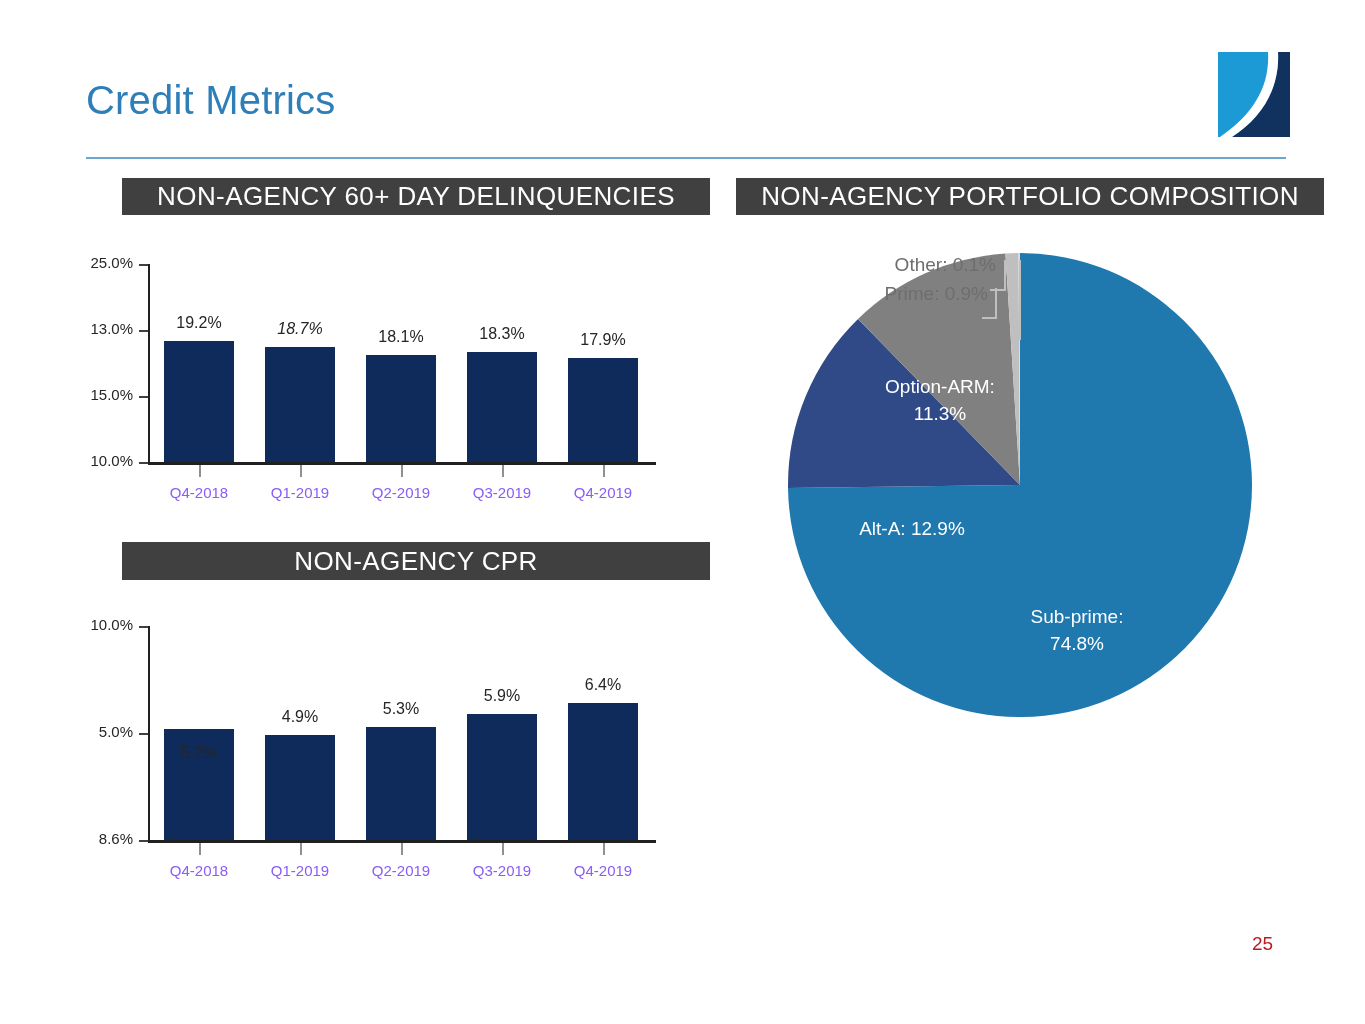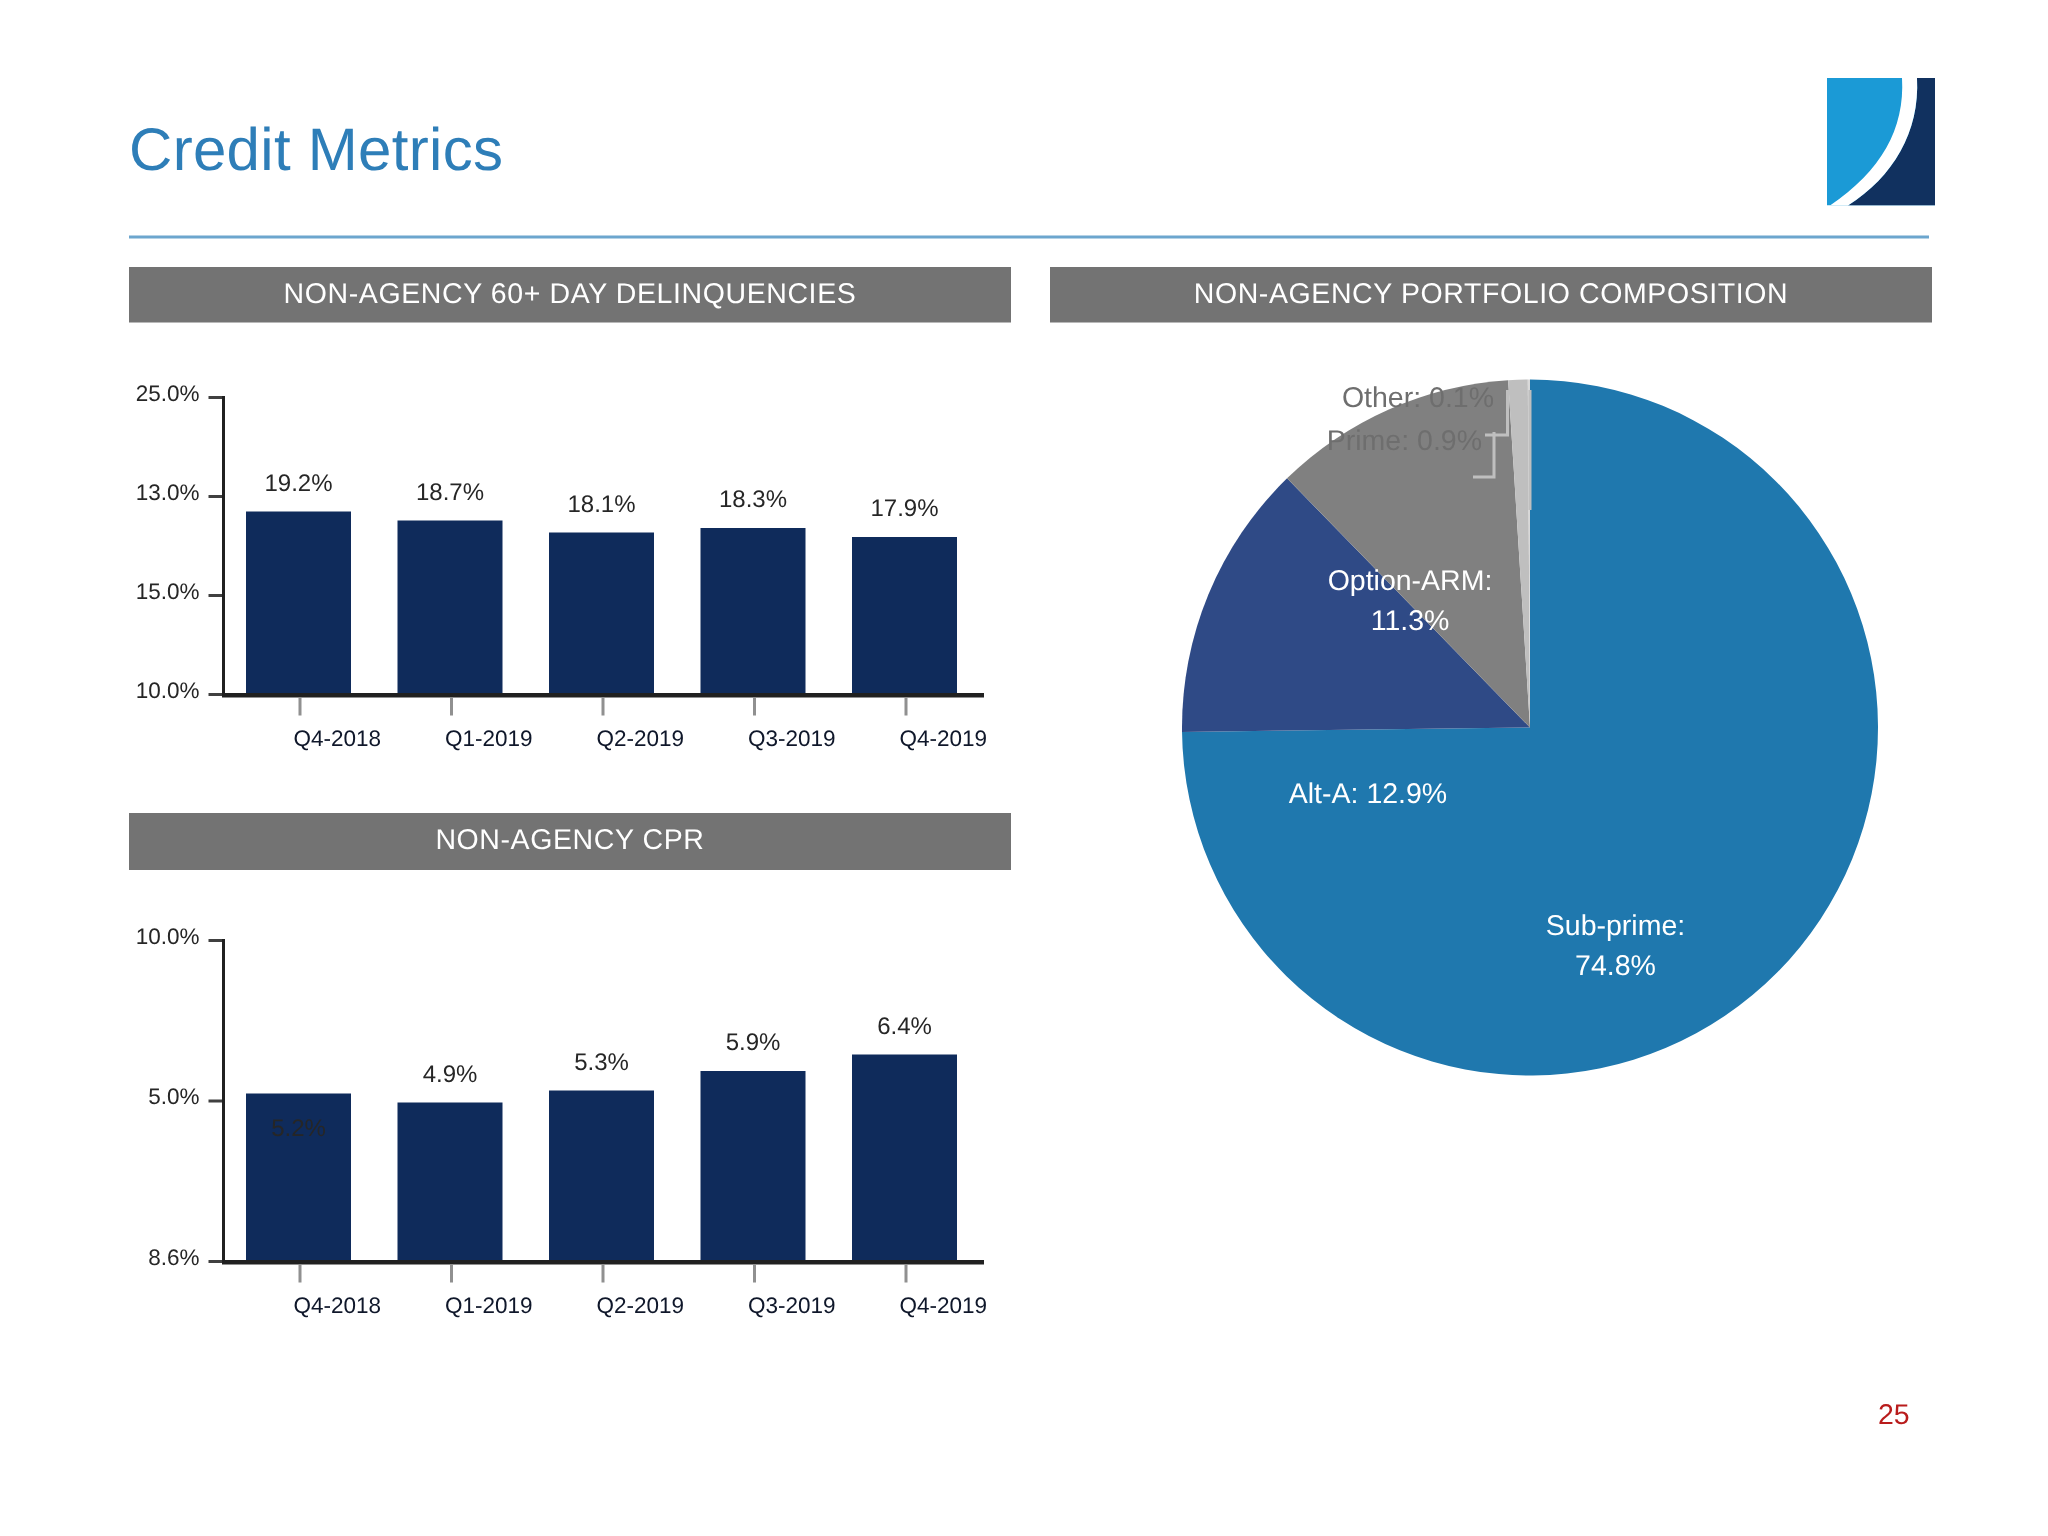--- a/index.html
+++ b/index.html
@@ -39,28 +39,29 @@
     position: absolute;
     left: 1218px;
     top: 52px;
     width: 72px;
     height: 85px;
   }
 
   
   .banner {
     position: absolute;
-    background: #737373;
+    background: #404040;
     color: #ffffff;
-    font-size: 19px;
+    font-size: 26px;
     display: flex;
     align-items: center;
     justify-content: center;
     letter-spacing: 0.4px;
     white-space: nowrap;
+    margin-left: 36px;
   }
   #banner-delinq { left: 86px;  top: 178px; width: 588px; height: 37px; }
   #banner-cpr    { left: 86px;  top: 542px; width: 588px; height: 38px; }
   #banner-pie    { left: 700px; top: 178px; width: 588px; height: 37px; }
 
   
   .barchart {
     position: absolute;
   }
   .plot {
@@ -92,22 +93,22 @@
   }
   .xtick-mark {
     position: absolute;
     width: 2px;
     height: 12px;
     background: #909090;
   }
   .xtick-label {
     position: absolute;
     font-size: 15px;
-    color: #0f172a;
-    text-align: right;
+    color: #8b5cf6;
+    text-align: center;
     white-space: nowrap;
   }
   .bar {
     position: absolute;
     background: #0F2B5B;
   }
   .bar-value {
     position: absolute;
     font-size: 16px;
     color: #262626;
@@ -179,21 +180,21 @@
       <div class="ytick-label" style="left: -17px; top: 136px; width: 64px;">15.0%</div>
       <div class="ytick-mark" style="left: 53px; top: 80px;"></div>
       <div class="ytick-label" style="left: -17px; top: 70px; width: 64px;">13.0%</div>
       <div class="ytick-mark" style="left: 53px; top: 14px;"></div>
       <div class="ytick-label" style="left: -17px; top: 4px; width: 64px;">25.0%</div>
       <div class="bar" style="left: 78px; top: 91px; width: 70px; height: 121px; background: rgb(15, 43, 91);"></div>
       <div class="bar-value" style="left: 68px; top: 64px; width: 90px;">19.2%</div>
       <div class="xtick-mark" style="left: 113px; top: 215px;"></div>
       <div class="xtick-label" style="left: 58px; top: 234px; width: 110px;">Q4-2018</div>
       <div class="bar" style="left: 179px; top: 97px; width: 70px; height: 115px; background: rgb(15, 43, 91);"></div>
-      <div class="bar-value" style="left: 169px; top: 70px; width: 90px;">18.7%</div>
+      <div class="bar-value" style="left: 169px; top: 70px; width: 90px; font-style: italic;">18.7%</div>
       <div class="xtick-mark" style="left: 214px; top: 215px;"></div>
       <div class="xtick-label" style="left: 159px; top: 234px; width: 110px;">Q1-2019</div>
       <div class="bar" style="left: 280px; top: 105px; width: 70px; height: 107px; background: rgb(15, 43, 91);"></div>
       <div class="bar-value" style="left: 270px; top: 78px; width: 90px;">18.1%</div>
       <div class="xtick-mark" style="left: 315px; top: 215px;"></div>
       <div class="xtick-label" style="left: 260px; top: 234px; width: 110px;">Q2-2019</div>
       <div class="bar" style="left: 381px; top: 102px; width: 70px; height: 110px; background: rgb(15, 43, 91);"></div>
       <div class="bar-value" style="left: 371px; top: 75px; width: 90px;">18.3%</div>
       <div class="xtick-mark" style="left: 416px; top: 215px;"></div>
       <div class="xtick-label" style="left: 361px; top: 234px; width: 110px;">Q3-2019</div>

